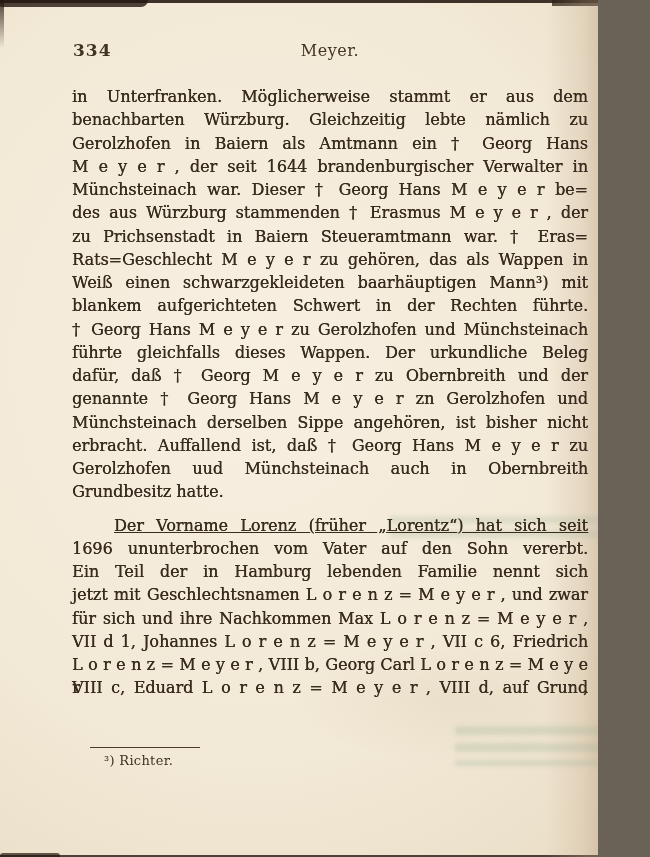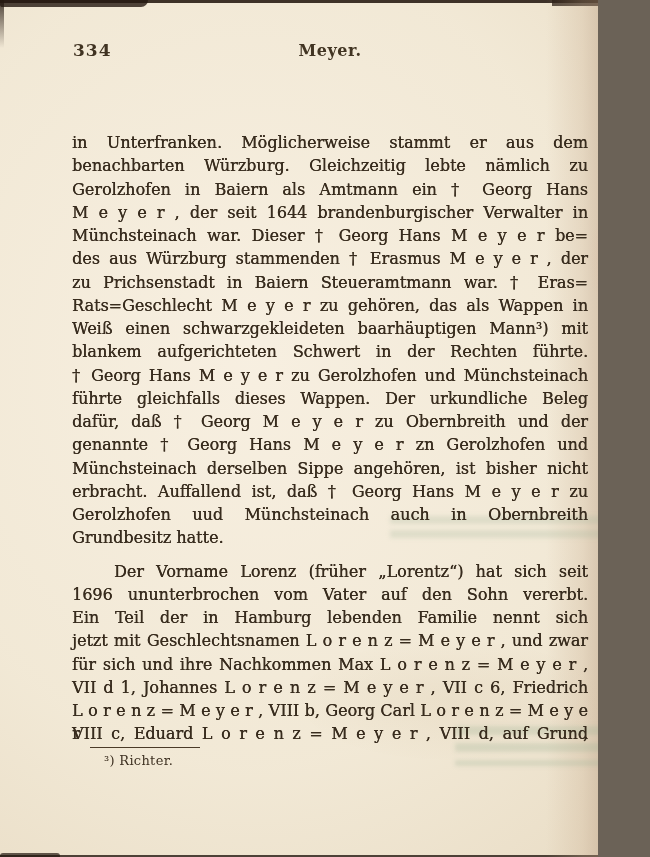--- a/index.html
+++ b/index.html
@@ -41,36 +41,35 @@
     background: repeating-linear-gradient(to bottom, rgba(160,180,152,0.6) 0 9px, rgba(160,180,152,0) 9px 17px); }
   
   #page-number {
     position: absolute; top: 40px; left: 73px;
     font-size: 17px; letter-spacing: 1px; font-weight: bold; color: #403322;
   }
   #running-header {
     position: absolute; top: 41px; left: 72px; width: 516px;
     text-align: center; font-size: 16px; letter-spacing: .5px; color: #42player;
     color: #423523;
-    font-weight: bold;
   }
   
   #body-text {
     position: absolute; top: 85px; left: 72px; width: 516px;
     font-size: 16px; color: var(--ink, #382c1e);
     text-shadow: 0.25px 0 0 currentColor;
   }
-  .para { text-align: justify; margin-top: 46px; }
+  .para { text-align: justify; }
   .line {
     line-height: 23.25px; height: 23.25px; white-space: normal;
     text-align: justify; text-align-last: justify;
   }
   #para1 .line:last-child { text-align-last: left; }
   #para2 { margin-top: 10px; }
-  #para2 .line:first-child { text-indent: 42px; }
+  #para2 .line:first-child { text-indent: 42px; text-decoration: underline; }
   
   #footnote-rule {
     position: absolute; top: 747px; left: 90px; width: 110px; height: 0;
     border-top: 1.6px solid #4b3b28;
   }
   #footnote-text {
     position: absolute; top: 753px; left: 104px;
     font-size: 13px; color: #3e3122; letter-spacing: .3px;
   }
 </style>

